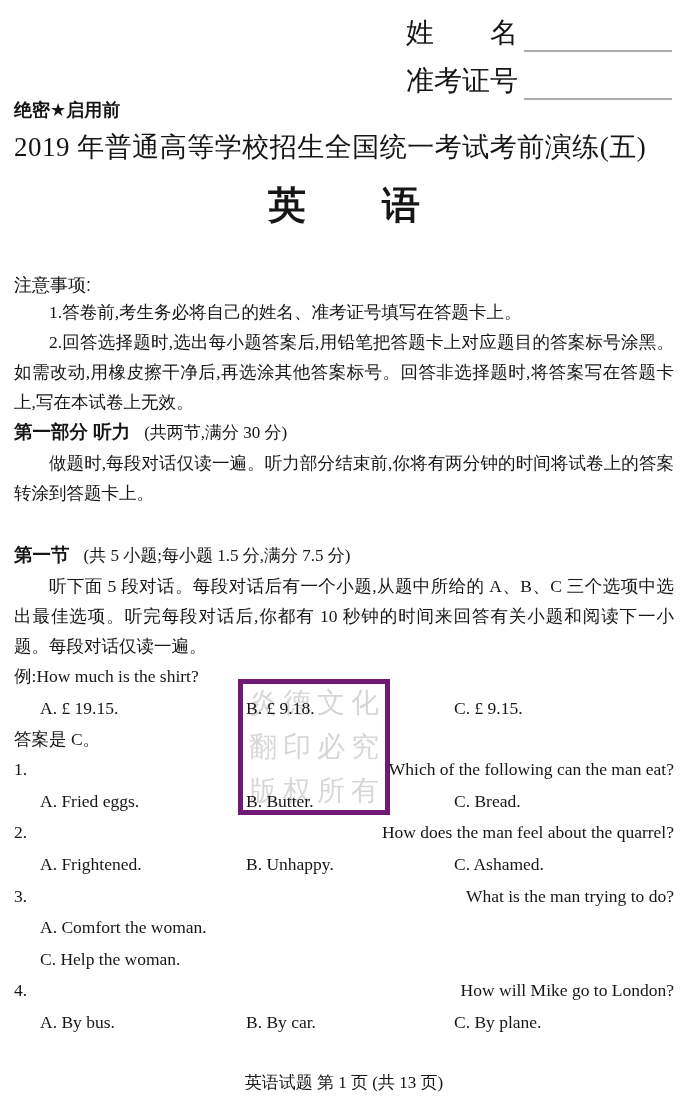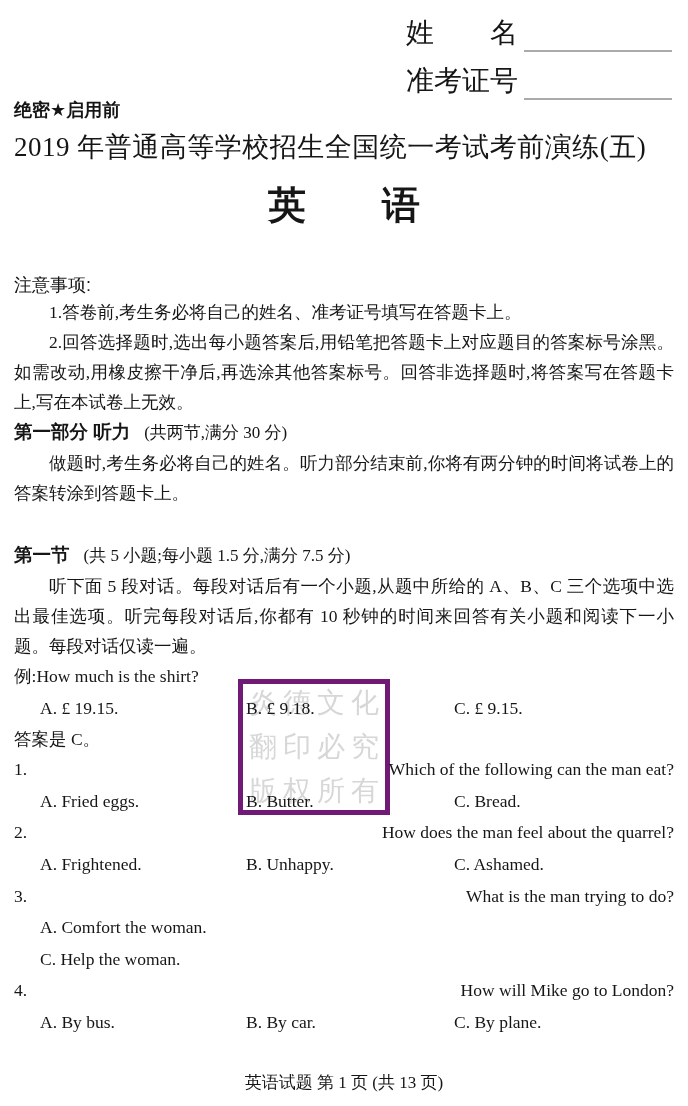--- a/index.html
+++ b/index.html
@@ -113,21 +113,21 @@
       <span class="s1">英</span><span>语</span>
     </div>
 
     <div class="notice-head">注意事项:</div>
     <div class="cn indent">1.答卷前,考生务必将自己的姓名、准考证号填写在答题卡上。</div>
     <div class="cn indent">2.回答选择题时,选出每小题答案后,用铅笔把答题卡上对应题目的答案标号涂黑。如需改动,用橡皮擦干净后,再选涂其他答案标号。回答非选择题时,将答案写在答题卡上,写在本试卷上无效。</div>
 
     <div class="part-head">
       <span class="ph-bold">第一部分  听力</span><span class="ph-gap"></span><span class="ph-note">(共两节,满分 30 分)</span>
     </div>
-    <div class="cn indent">做题时,考生务必将自己的姓名。听力部分结束前,你将有两分钟的时间将试卷上的答案转涂到答题卡上。</div>
+    <div class="cn indent">做题时,每段对话仅读一遍。听力部分结束前,你将有两分钟的时间将试卷上的答案转涂到答题卡上。</div>
 
     <div class="part-head sect-head">
       <span class="ph-bold">第一节</span><span class="ph-gap"></span><span class="ph-note">(共 5 小题;每小题 1.5 分,满分 7.5 分)</span>
     </div>
     <div class="cn indent">听下面 5 段对话。每段对话后有一个小题,从题中所给的 A、B、C 三个选项中选出最佳选项。听完每段对话后,你都有 10 秒钟的时间来回答有关小题和阅读下一小题。每段对话仅读一遍。</div>
 
     <div class="en">
       <span>例:</span><span>How much is the shirt?</span>
     </div>
     <div class="opts en">

